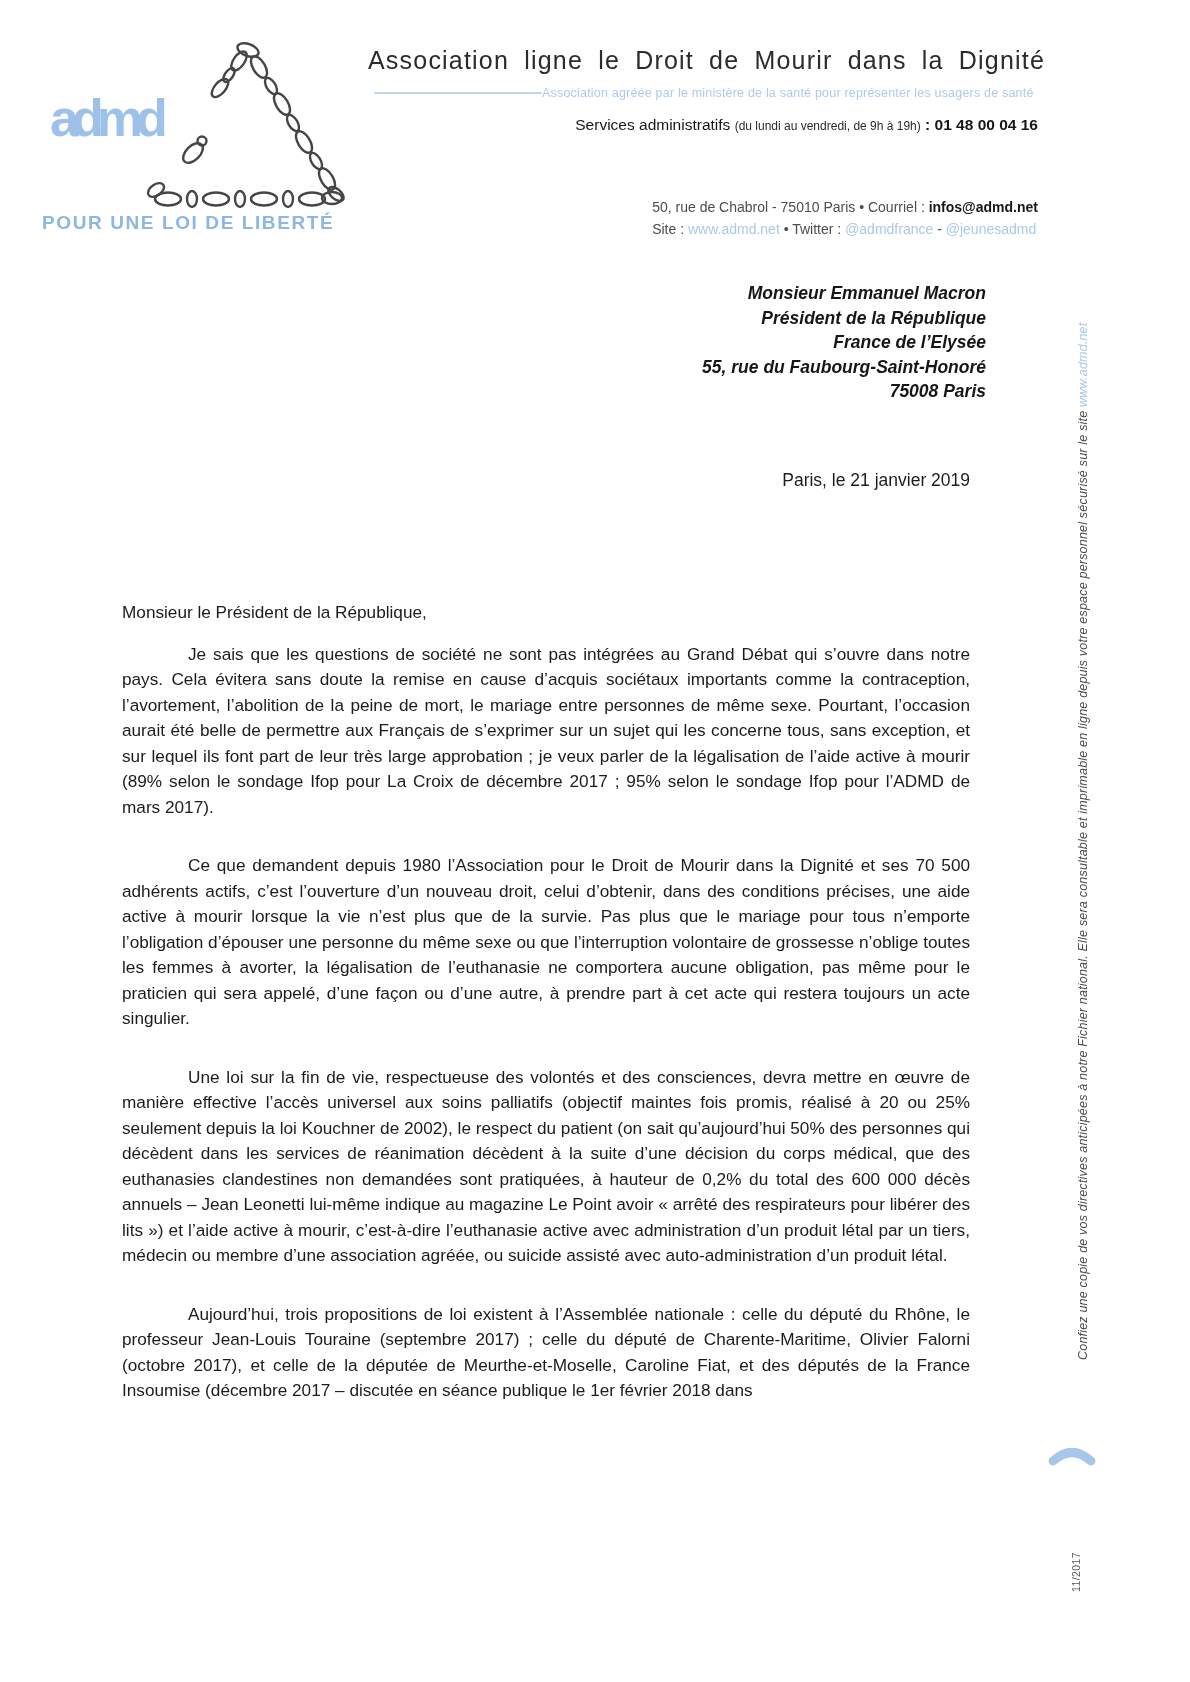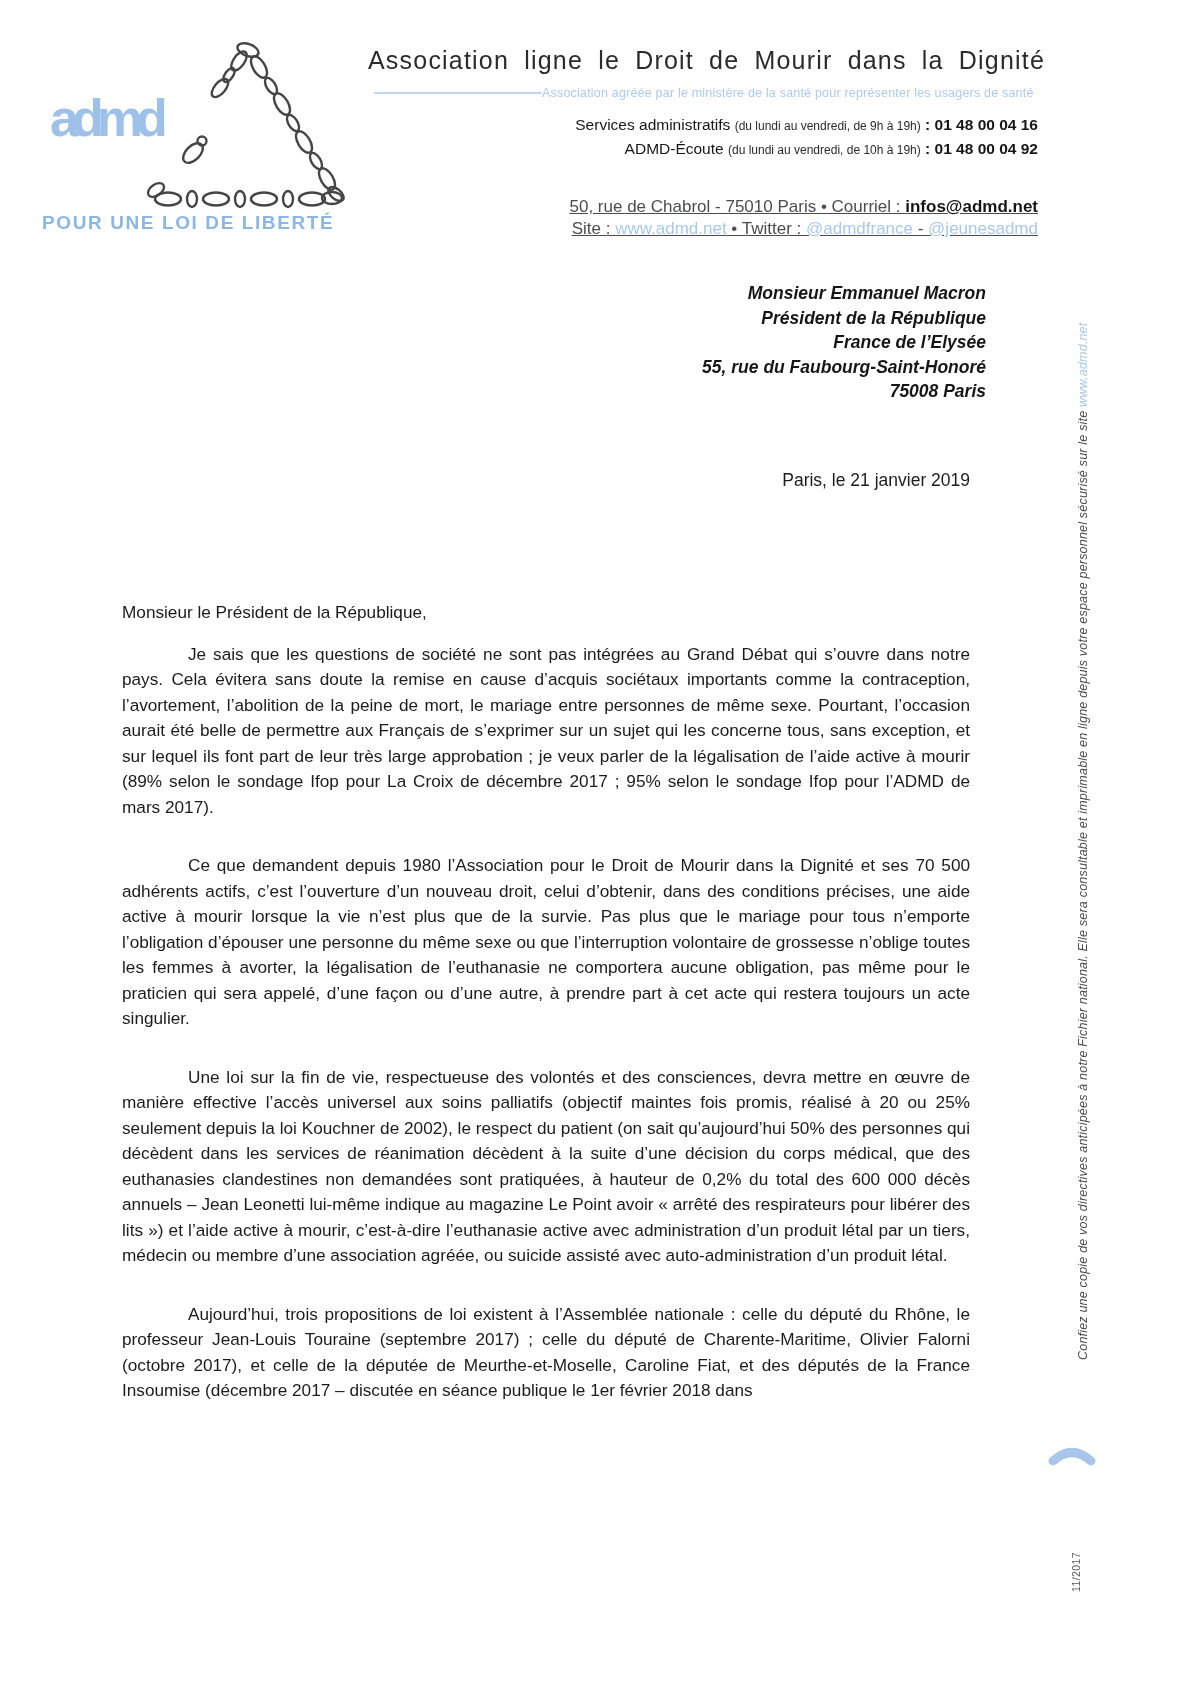--- a/index.html
+++ b/index.html
@@ -33,22 +33,22 @@
   .org-subtitle{
     font-size:12.5px;color:#aecaec;white-space:nowrap;letter-spacing:.2px;
   }
   .contact-block{
     position:absolute;right:152px;top:114px;text-align:right;
     font-size:15.5px;line-height:22.5px;color:#161616;white-space:nowrap;
   }
   .contact-note{font-size:12px;color:#2a2a2a;}
   .contact-number{font-weight:700;}
   .address-block{
-    position:absolute;right:152px;top:196px;text-align:right;
-    font-size:17px;line-height:22px;color:#4c4c4c;white-space:nowrap;text-decoration:underline;
+    position:absolute;right:152px;top:196px;
+    font-size:14px;line-height:22px;color:#4c4c4c;white-space:nowrap;
   }
   .address-email{font-weight:700;color:#161616;}
   .blue-link{color:#a9c8ea;}
 
   
   .ref-block{position:absolute;left:124px;top:256px;font-style:italic;}
   .ref-sender{font-size:17.5px;font-weight:700;margin-bottom:4px;color:#141414;}
   .ref-row{display:flex;font-size:14.5px;line-height:21px;color:#222;}
   .ref-label{width:66px;flex:0 0 66px;}
   .ref-value{padding-left:4px;}
@@ -125,21 +125,20 @@
 
   <div class="org-title">Association ligne le Droit de Mourir dans la Dignité</div>
 
   <div class="org-subtitle-row">
     <div class="org-subtitle-line"></div>
     <div class="org-subtitle">Association agréée par le ministère de la santé pour représenter les usagers de santé</div>
   </div>
 
   <div class="contact-block">
     <div><span>Services administratifs </span><span class="contact-note">(du lundi au vendredi, de 9h à 19h)</span><span class="contact-number"> : 01 48 00 04 16</span></div>
-    <div><span>ADMD-Écoute </span><span class="contact-note">(du lundi au vendredi, de 10h à 19h)</span><span class="contact-number"> : 01 48 00 04 92</span></div>
   </div>
 
   <div class="address-block">
     <div><span>50, rue de Chabrol - 75010 Paris • Courriel : </span><span class="address-email">infos@admd.net</span></div>
     <div><span>Site : </span><span class="blue-link">www.admd.net</span><span> • Twitter : </span><span class="blue-link">@admdfrance</span><span> - </span><span class="blue-link">@jeunesadmd</span></div>
   </div>
 
 
   <div class="recipient-block">
     <div>Monsieur Emmanuel Macron</div>

